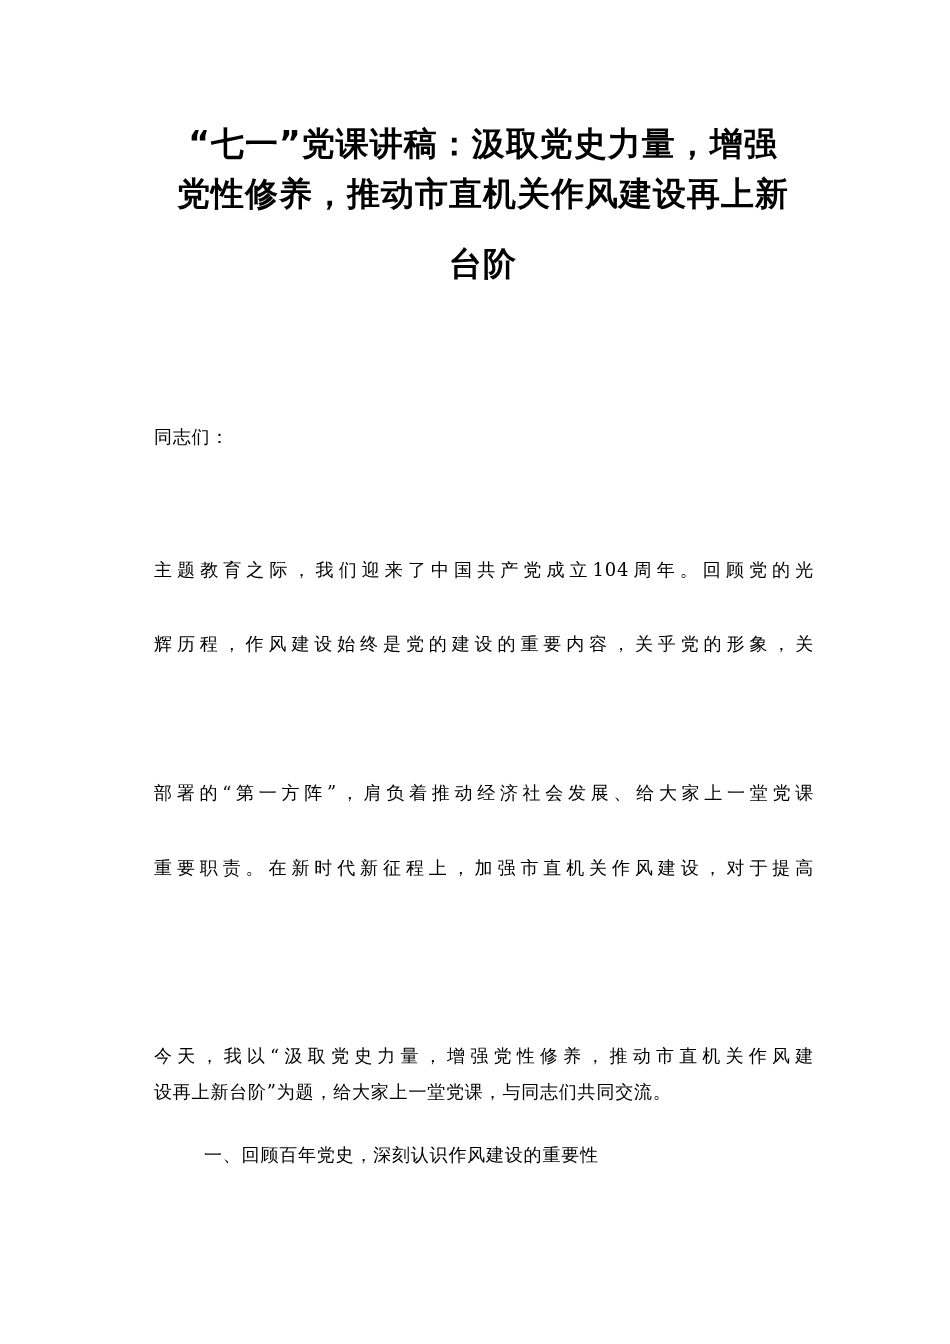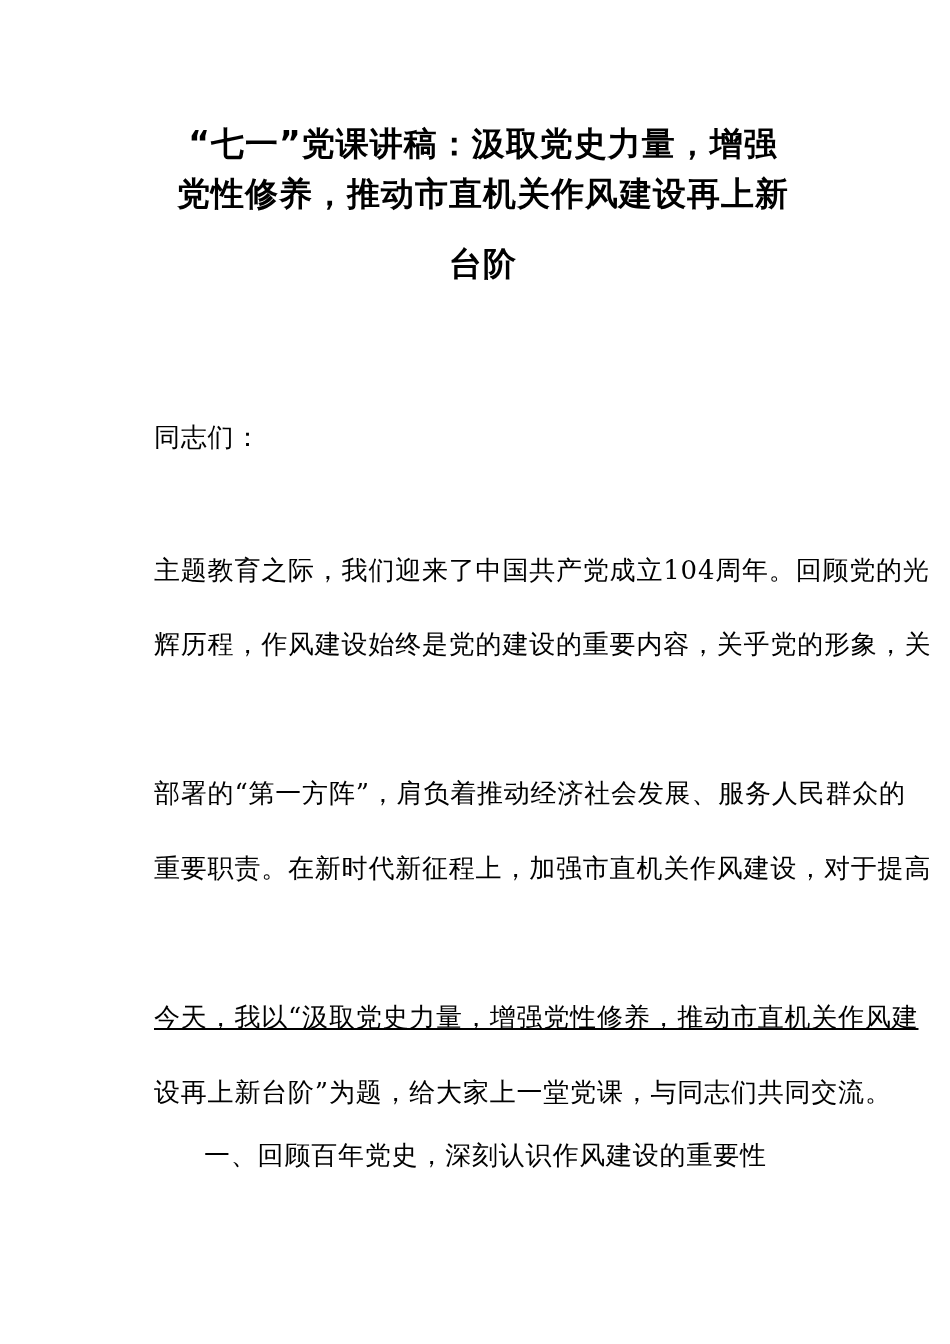--- a/index.html
+++ b/index.html
@@ -35,21 +35,21 @@
       line-height: 40px;
       white-space: nowrap;
     }
     .t1 { top: 124px; }
     .t2 { top: 174px; text-align: center; }
     .t3 { top: 244px; }
     .line {
       position: absolute;
       left: 146px;
       width: 660px;
-      font-size: 26px;
+      font-size: 18px;
       line-height: 26px;
       white-space: nowrap;
       letter-spacing: 0.8px;
     }
     .justify {
       text-align: justify;
       text-align-last: justify;
     }
     .indent { left: 196px; width: 610px; }
   </style>
@@ -59,20 +59,20 @@
 <div class="page">
 
   <div class="title t1">“七一”党课讲稿：汲取党史力量，增强</div>
   <div class="title t2">党性修养，推动市直机关作风建设再上新</div>
   <div class="title t3">台阶</div>
 
   <div class="line" style="top:424px;">同志们：</div>
 
   <div class="line justify" style="top:557px;">主题教育之际，我们迎来了中国共产党成立104周年。回顾党的光</div>
   <div class="line justify" style="top:631px;">辉历程，作风建设始终是党的建设的重要内容，关乎党的形象，关</div>
-  <div class="line justify" style="top:780px;">部署的“第一方阵”，肩负着推动经济社会发展、服务人民群众的</div>
+  <div class="line justify" style="top:780px;">部署的“第一方阵”，肩负着推动经济社会发展、给大家上一堂党课</div>
   <div class="line justify" style="top:855px;">重要职责。在新时代新征程上，加强市直机关作风建设，对于提高</div>
-  <div class="line justify" style="top:1004px;text-decoration:underline;">今天，我以“汲取党史力量，增强党性修养，推动市直机关作风建</div>
+  <div class="line justify" style="top:1043px;">今天，我以“汲取党史力量，增强党性修养，推动市直机关作风建</div>
   <div class="line" style="top:1079px;">设再上新台阶”为题，给大家上一堂党课，与同志们共同交流。</div>
 
   <div class="line indent" style="top:1142px;">一、回顾百年党史，深刻认识作风建设的重要性</div>
 
 </div>
 
 </body></html>

